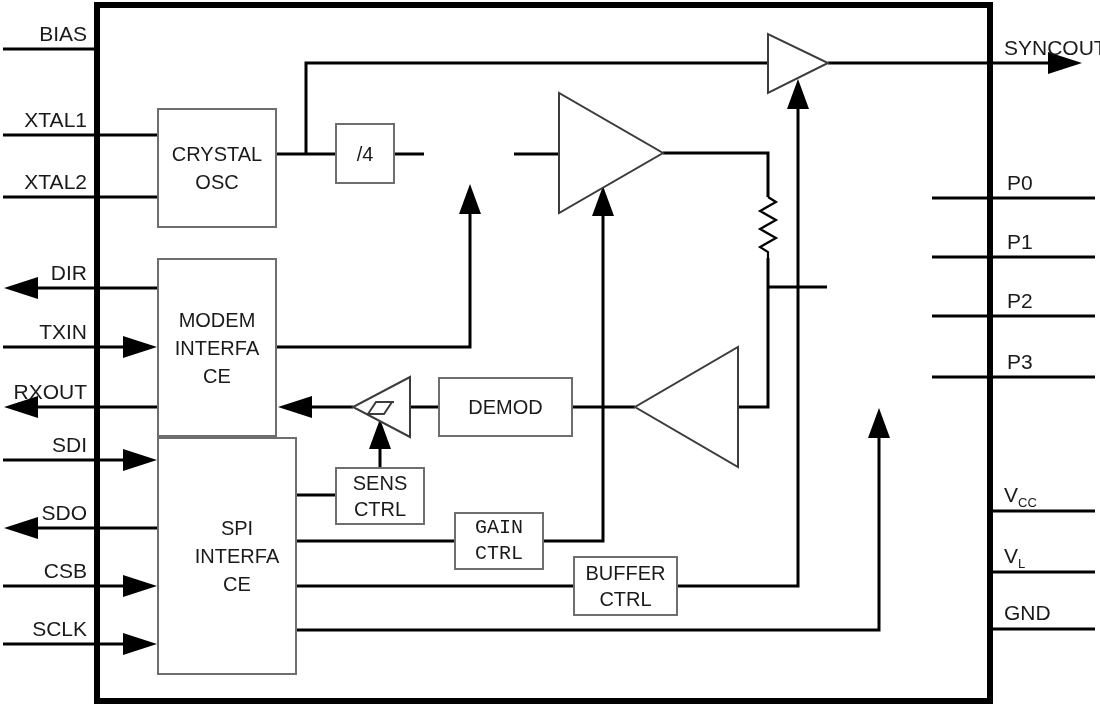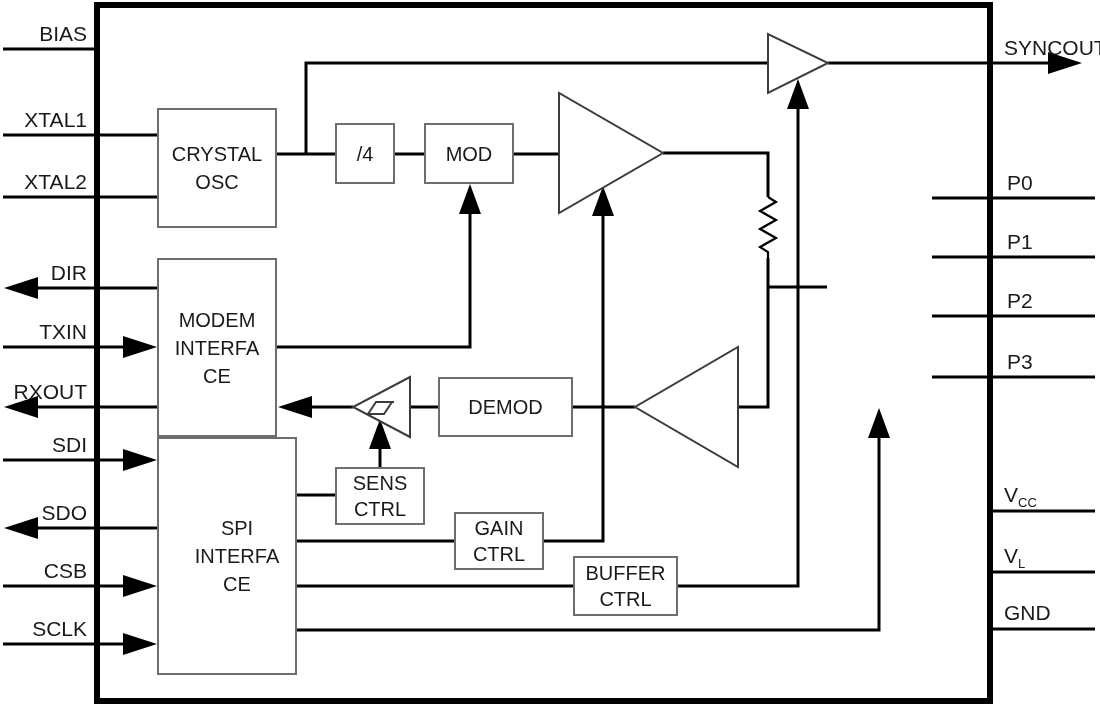--- a/index.html
+++ b/index.html
@@ -106,41 +106,38 @@
 
   <div class="chip-border"></div>
 
   <div class="box" style="left:157px;top:108px;width:120px;height:120px;">
     <span>CRYSTAL</span>
     <span>OSC</span>
   </div>
   <div class="box" style="left:335px;top:123px;width:60px;height:61px;">
     <span>/4</span>
   </div>
-  <div class="box" style="left:424px;top:123px;width:90px;height:61px;">
-    <span>MOD</span>
-  </div>
   <div class="box" style="left:157px;top:258px;width:120px;height:179px;">
     <span>MODEM</span>
     <span>INTERFA</span>
     <span>CE</span>
   </div>
   <div class="box" style="left:157px;top:437px;width:140px;height:238px;padding-left:20px;">
     <span>SPI</span>
     <span>INTERFA</span>
     <span>CE</span>
   </div>
   <div class="box" style="left:438px;top:377px;width:135px;height:60px;">
     <span>DEMOD</span>
   </div>
   <div class="box small" style="left:335px;top:467px;width:90px;height:58px;">
     <span>SENS</span>
     <span>CTRL</span>
   </div>
-  <div class="box small" style="left:454px;top:512px;width:90px;height:58px;">
+  <div class="box small" style="left:454px;top:512px;width:90px;height:58px;font-family:Liberation Mono, monospace;">
     <span>GAIN</span>
     <span>CTRL</span>
   </div>
   <div class="box small" style="left:573px;top:556px;width:105px;height:60px;">
     <span>BUFFER</span>
     <span>CTRL</span>
   </div>
 
   <div class="pin-label left" style="right:1013px;top:22px;">BIAS</div>
   <div class="pin-label left" style="right:1013px;top:108px;">XTAL1</div>

